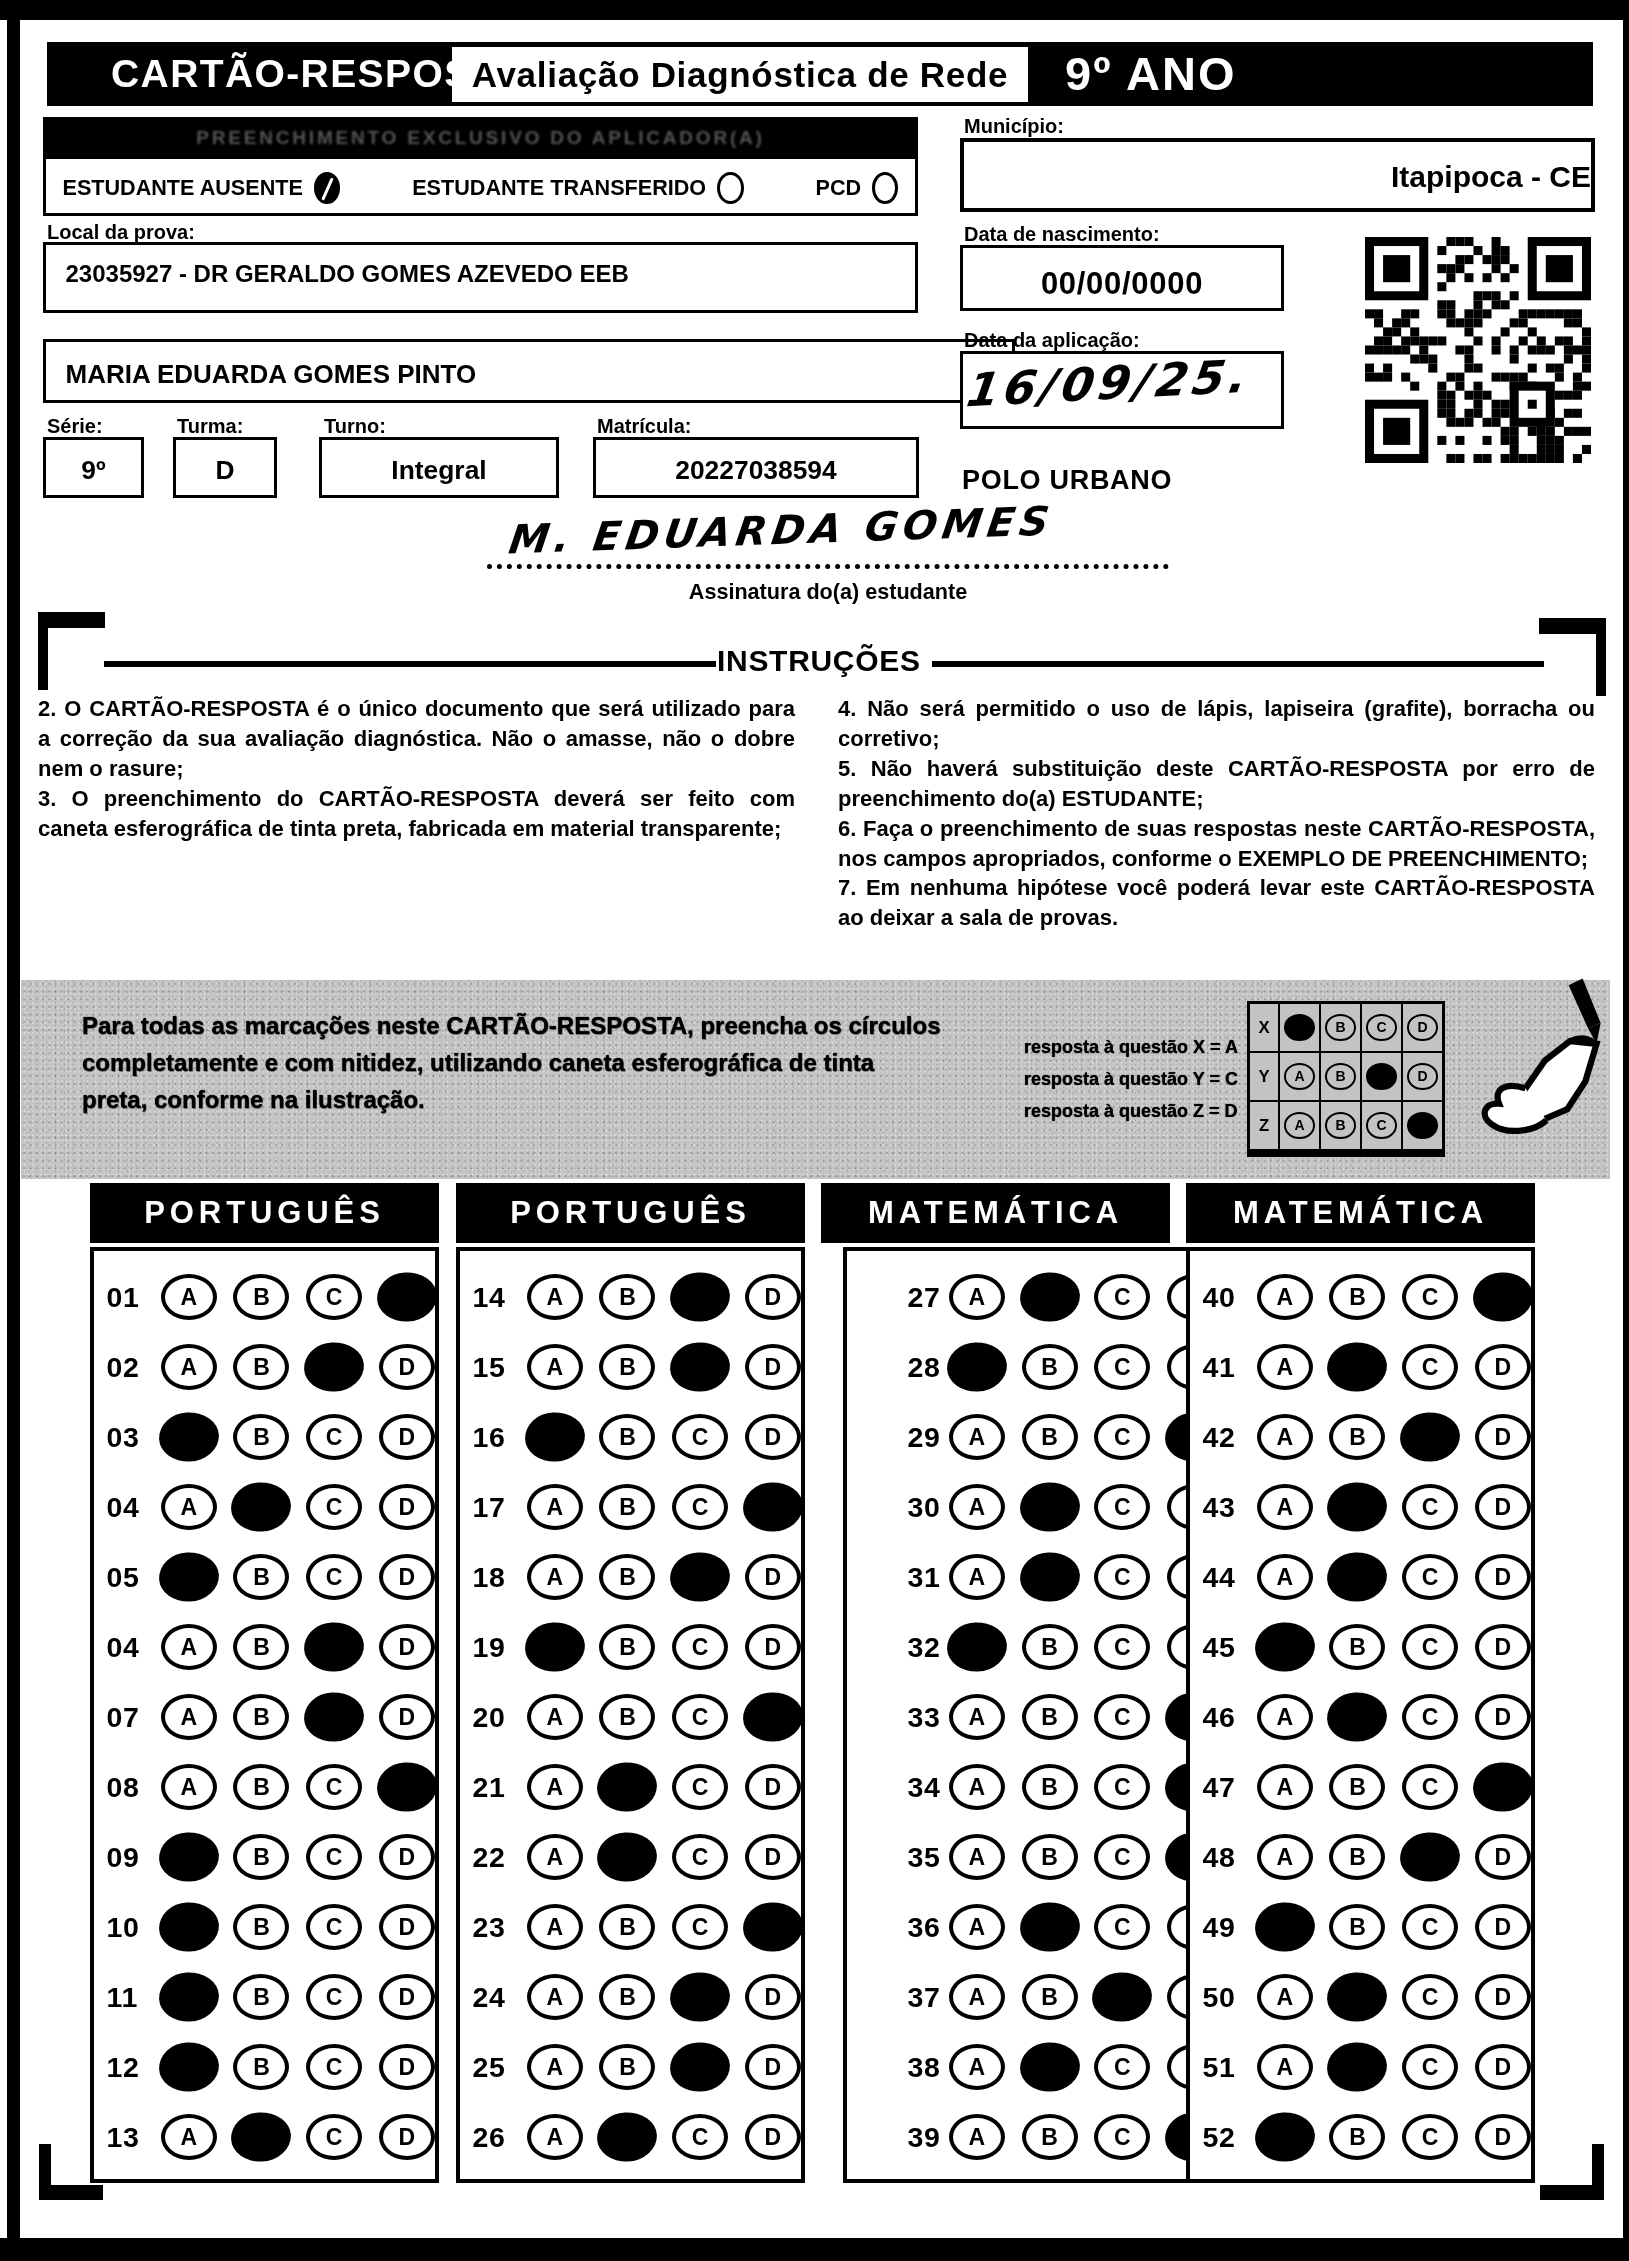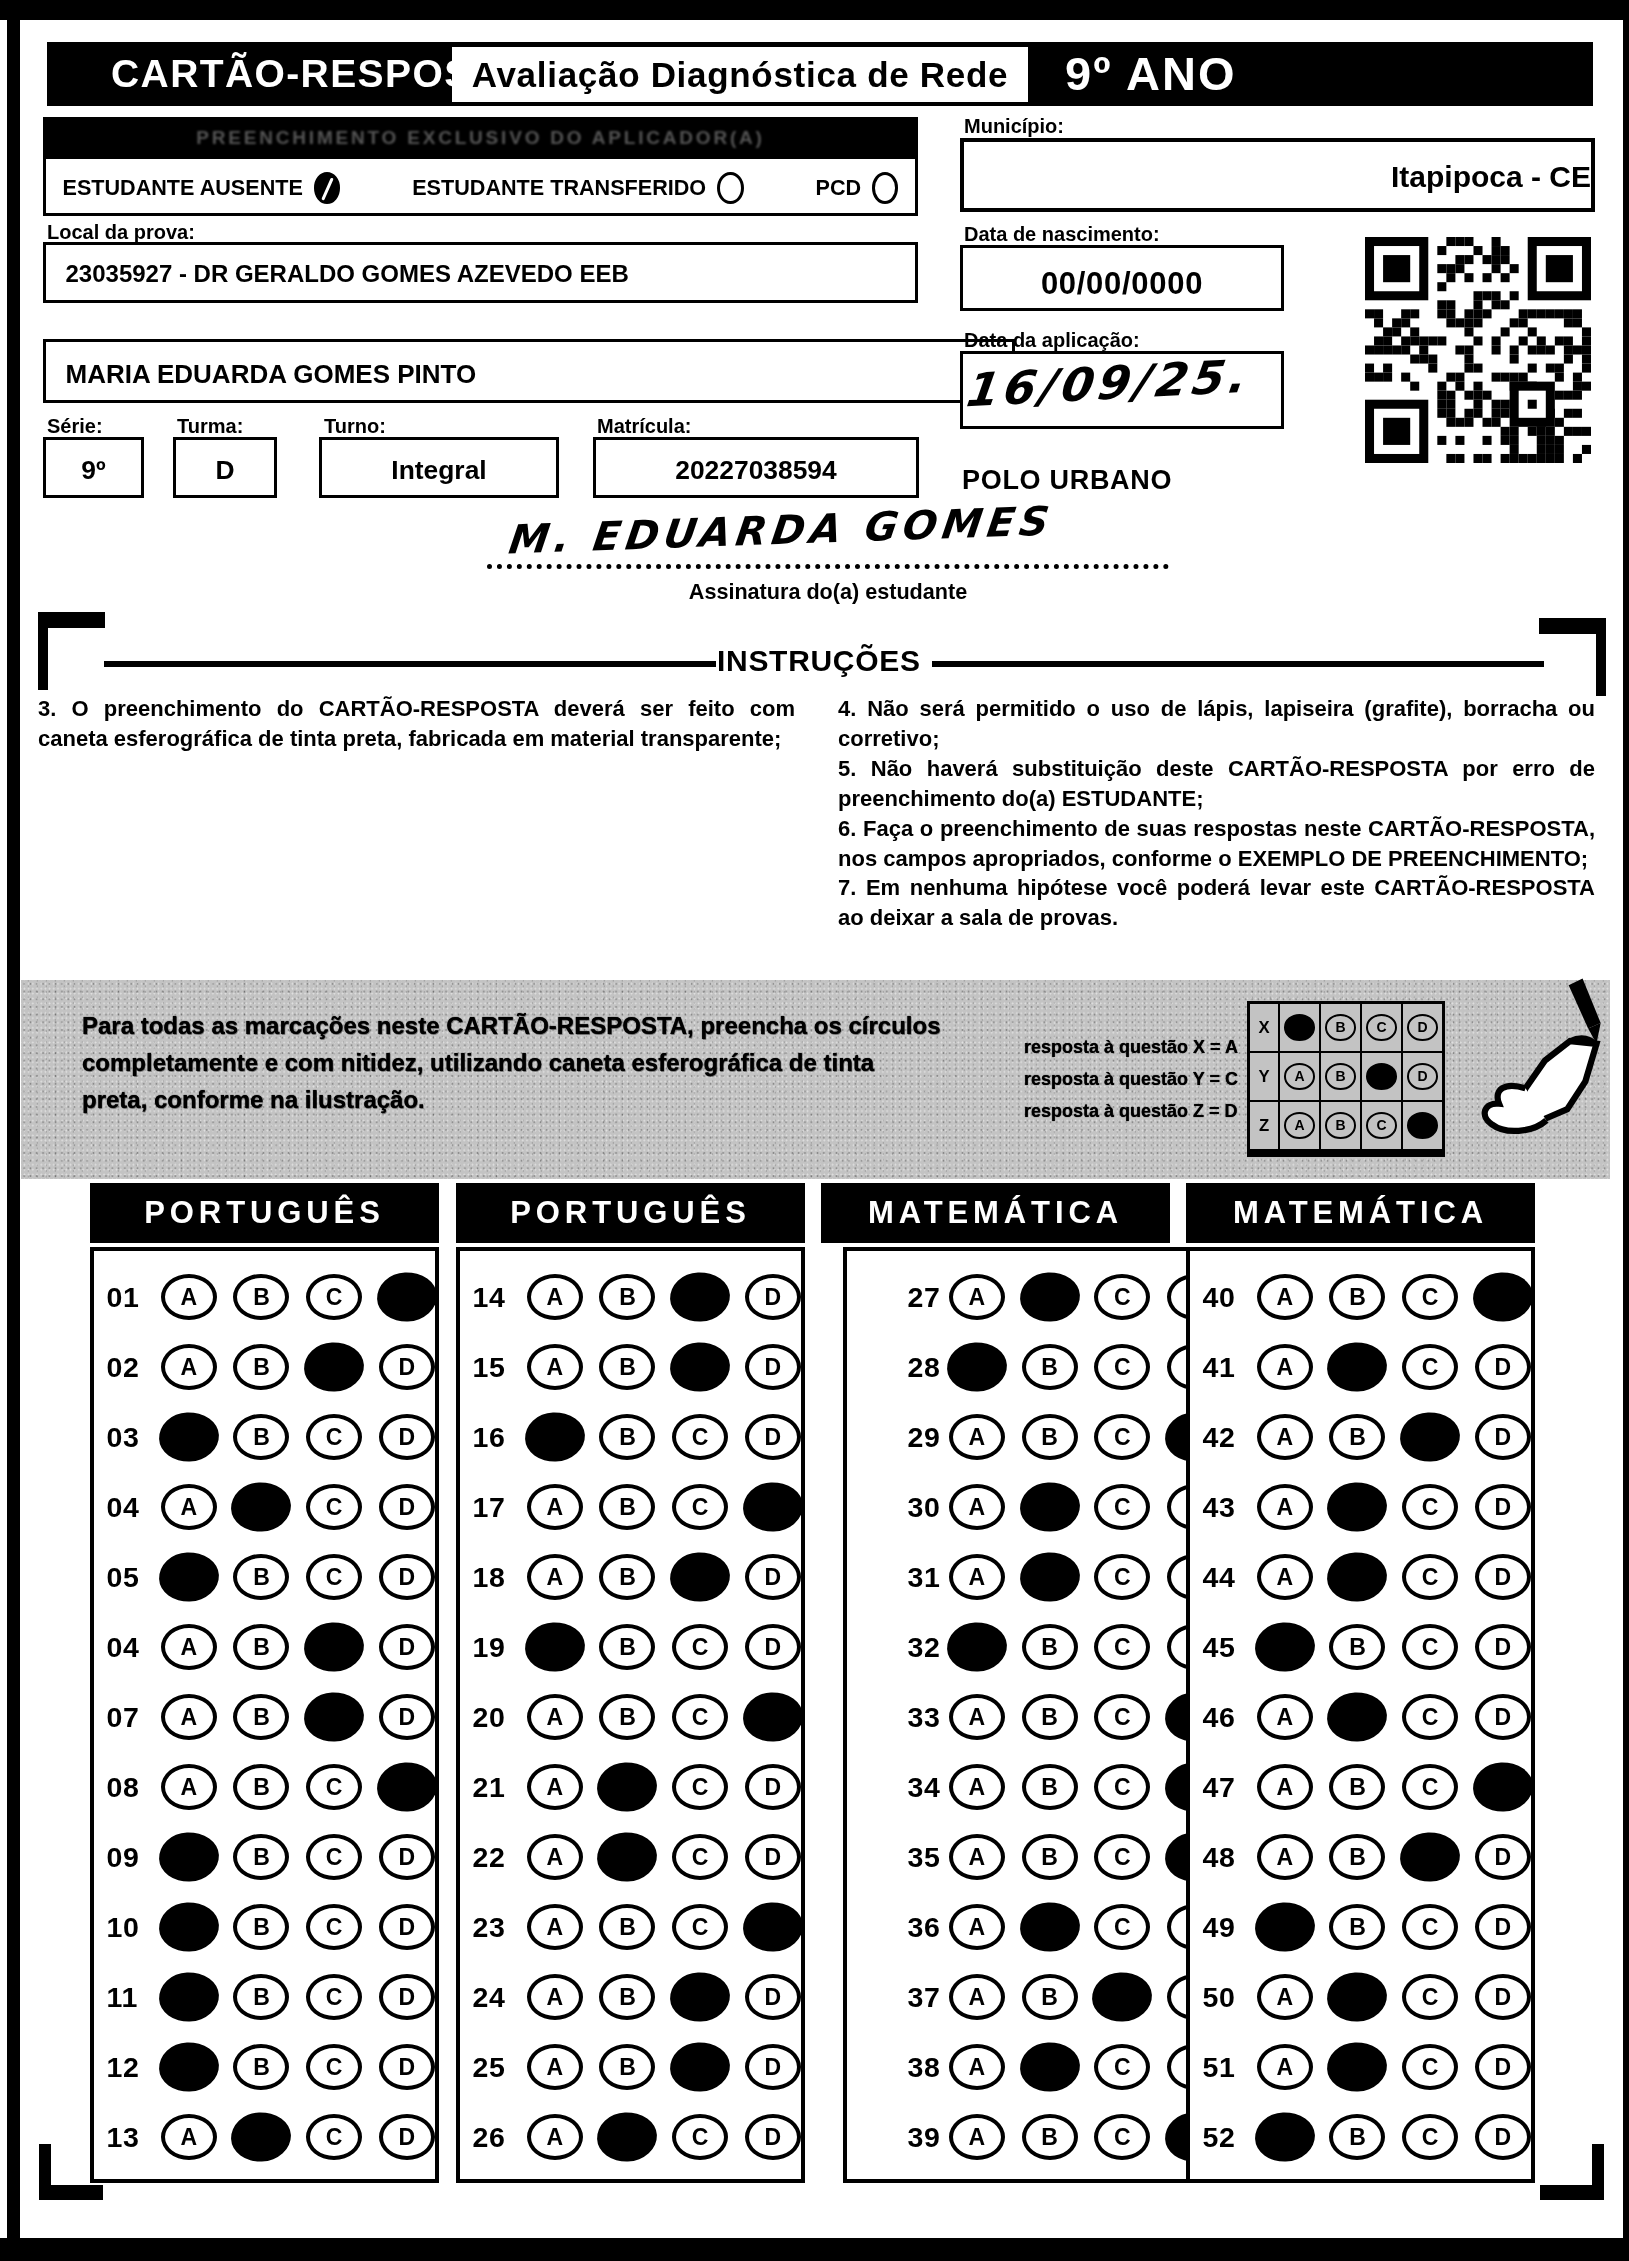--- a/index.html
+++ b/index.html
@@ -27,21 +27,21 @@
       justify-content:space-between;padding:0 19.5px;box-sizing:border-box;}
   .opt{display:flex;align-items:center;gap:11px;}
   .opt-label{font-size:21.6px;}
   .opt-circle{display:inline-block;width:26.4px;height:32px;border:3.5px solid #000;border-radius:50%;box-sizing:border-box;}
   .opt-filled{background:#000;position:relative;}
   .opt-filled::after{content:"";position:absolute;left:9px;top:2.8px;width:2.8px;height:24px;background:#fff;
       transform:rotate(24deg);border-radius:2.1px;}
   
   .f-label{font-size:20px;}
   .f-box{border:3.5px solid #000;background:#fff;}
-  #local-box{left:43px;top:242px;width:875px;height:61px;}
+  #local-box{left:43px;top:242px;width:875px;height:71px;}
   #local-box span{display:block;margin:15.3px 0 0 19.5px;font-size:24px;}
   #nome-box{left:43px;top:339px;width:972px;height:64px;}
   #nome-box span{display:block;margin:16.7px 0 0 19.5px;font-size:26px;}
   .small-box span{display:block;text-align:center;font-size:26.4px;}
   #serie-box{left:43px;top:437px;width:101px;height:61px;}
   #turma-box{left:173px;top:437px;width:104px;height:61px;}
   #turno-box{left:319px;top:437px;width:240px;height:61px;}
   #matricula-box{left:593px;top:437px;width:326px;height:61px;}
   .small-box span{margin-top:15.3px;}
   #municipio-box{left:960px;top:138px;width:635px;height:74px;border-width:4.2px;}
@@ -402,20 +402,21 @@
 
   <div class="abs" id="mark-tl"></div>
   <div class="abs" id="mark-tr"></div>
   <div class="abs" id="mark-bl"></div>
   <div class="abs" id="mark-br"></div>
 
   <div class="abs blk" id="instr-line-l"></div>
   <div class="abs blk" id="instr-line-r"></div>
   <div class="abs" id="instr-title">INSTRUÇÕES</div>
   <div class="abs instr-col" id="instr-left">
+      <p class="instr">2. O CARTÃO-RESPOSTA é o único documento que será utilizado para a correção da sua avaliação diagnóstica. Não o amasse, não o dobre nem o rasure;</p>
       <p class="instr">3. O preenchimento do CARTÃO-RESPOSTA deverá ser feito com caneta esferográfica de tinta preta, fabricada em material transparente;</p>
     </div>
   <div class="abs instr-col" id="instr-right">
       <p class="instr">4. Não será permitido o uso de lápis, lapiseira (grafite), borracha ou corretivo;</p>
       <p class="instr">5. Não haverá substituição deste CARTÃO-RESPOSTA por erro de preenchimento do(a) ESTUDANTE;</p>
       <p class="instr">6. Faça o preenchimento de suas respostas neste CARTÃO-RESPOSTA, nos campos apropriados, conforme o EXEMPLO DE PREENCHIMENTO;</p>
       <p class="instr">7. Em nenhuma hipótese você poderá levar este CARTÃO-RESPOSTA ao deixar a sala de provas.</p>
     </div>
 
   <div class="abs" id="gray-band"></div>

